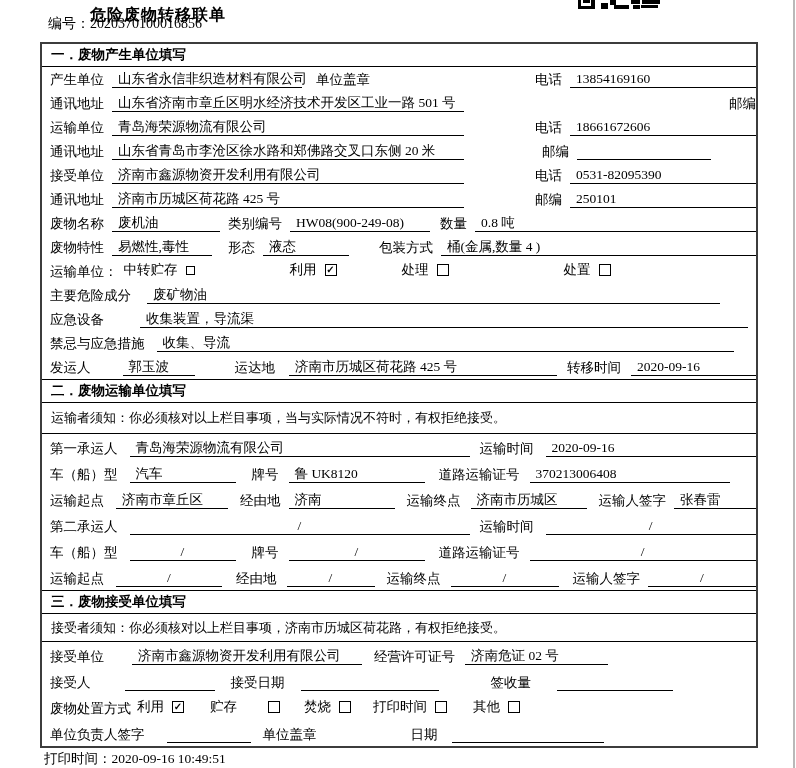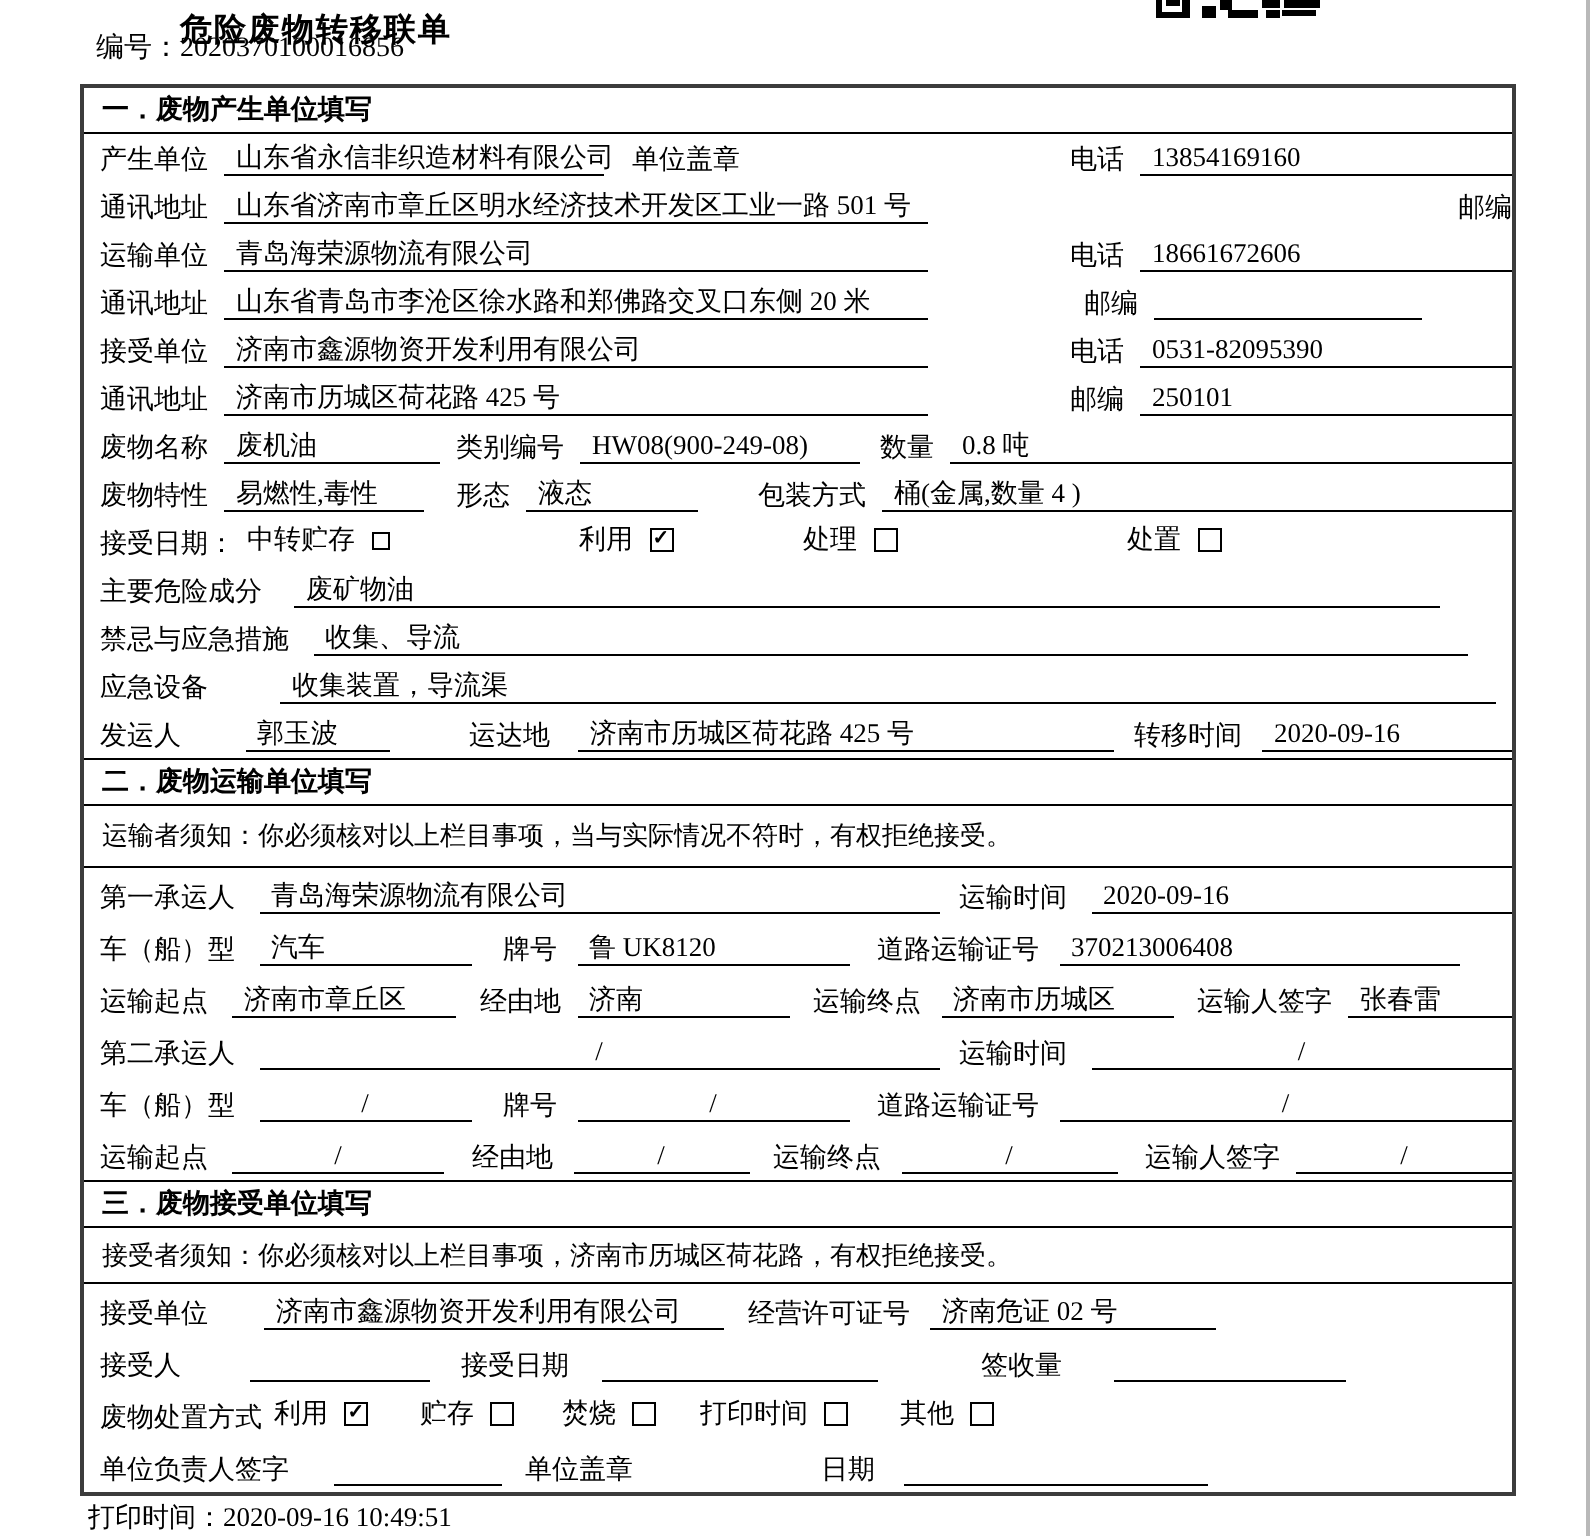--- a/index.html
+++ b/index.html
@@ -148,21 +148,21 @@
         <span class="lab" style="margin-left: 16px;">形态</span>
         <span class="fld" style="width: 86px;">
           <span class="fldtext">液态</span>
         </span>
         <span class="lab" style="margin-left: 30px;">包装方式</span>
         <span class="fld" style="flex: 1 1 0%;">
           <span class="fldtext">桶(金属,数量 4 )</span>
         </span>
       </div>
       <div class="row" style="height: 24px;">
-        <span class="lab">接受日期：</span>
+        <span class="lab">运输单位：</span>
         <span class="chk" style="margin-left: 6px;">
           <span>中转贮存</span>
           <span class="cbox sm"></span>
         </span>
         <span class="chk" style="margin-left: 95px;">
           <span>利用</span>
           <span class="cbox on">✓</span>
         </span>
         <span class="chk" style="margin-left: 65px;">
           <span>处理</span>
@@ -173,29 +173,29 @@
           <span class="cbox"></span>
         </span>
       </div>
       <div class="row" style="height: 24px;">
         <span class="lab">主要危险成分</span>
         <span class="fld" style="flex: 1 1 0%; margin-left: 16px; margin-right: 36px;">
           <span class="fldtext">废矿物油</span>
         </span>
       </div>
       <div class="row" style="height: 24px;">
+        <span class="lab">应急设备</span>
+        <span class="fld" style="flex: 1 1 0%; margin-left: 36px; margin-right: 8px;">
+          <span class="fldtext">收集装置，导流渠</span>
+        </span>
+      </div>
+      <div class="row" style="height: 24px;">
         <span class="lab">禁忌与应急措施</span>
         <span class="fld" style="flex: 1 1 0%; margin-left: 12px; margin-right: 22px;">
           <span class="fldtext">收集、导流</span>
-        </span>
-      </div>
-      <div class="row" style="height: 24px;">
-        <span class="lab">应急设备</span>
-        <span class="fld" style="flex: 1 1 0%; margin-left: 36px; margin-right: 8px;">
-          <span class="fldtext">收集装置，导流渠</span>
         </span>
       </div>
       <div class="row" style="height: 24px;">
         <span class="lab">发运人</span>
         <span class="fld" style="width: 72px; margin-left: 32px;">
           <span class="fldtext">郭玉波</span>
         </span>
         <span class="lab" style="margin-left: 40px;">运达地</span>
         <span class="fld" style="width: 268px; margin-left: 14px;">
           <span class="fldtext">济南市历城区荷花路 425 号</span>
@@ -326,21 +326,21 @@
           <span class="fldtext"></span>
         </span>
         <span class="sp"></span>
       </div>
       <div class="row" style="height: 26px;">
         <span class="lab">废物处置方式</span>
         <span class="chk" style="margin-left: 6px;">
           <span>利用</span>
           <span class="cbox on">✓</span>
         </span>
-        <span class="chk" style="margin-left: 26px;">
+        <span class="chk" style="margin-left: 26px; gap: 23px;">
           <span>贮存</span>
           <span class="cbox"></span>
         </span>
         <span class="chk" style="margin-left: 24px;">
           <span>焚烧</span>
           <span class="cbox"></span>
         </span>
         <span class="chk" style="margin-left: 22px;">
           <span>打印时间</span>
           <span class="cbox"></span>

